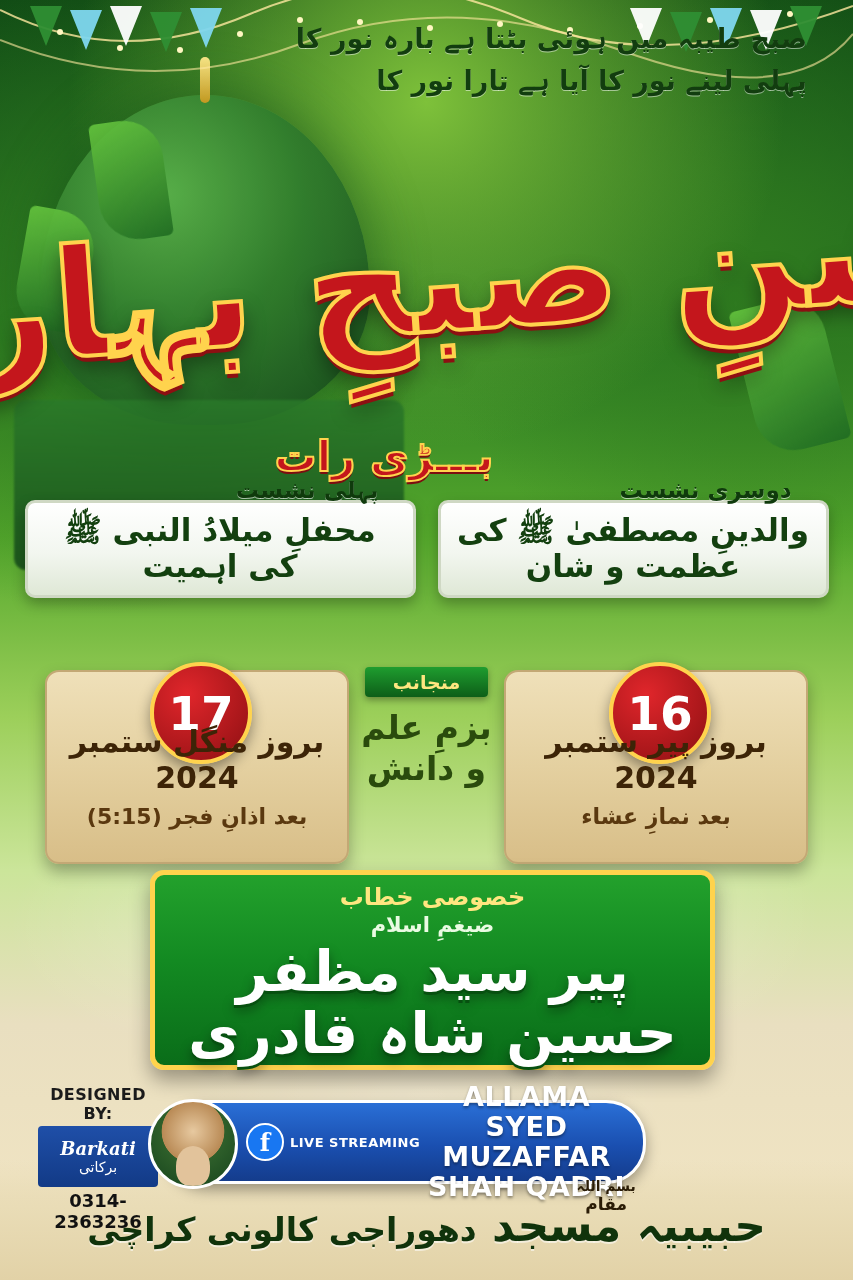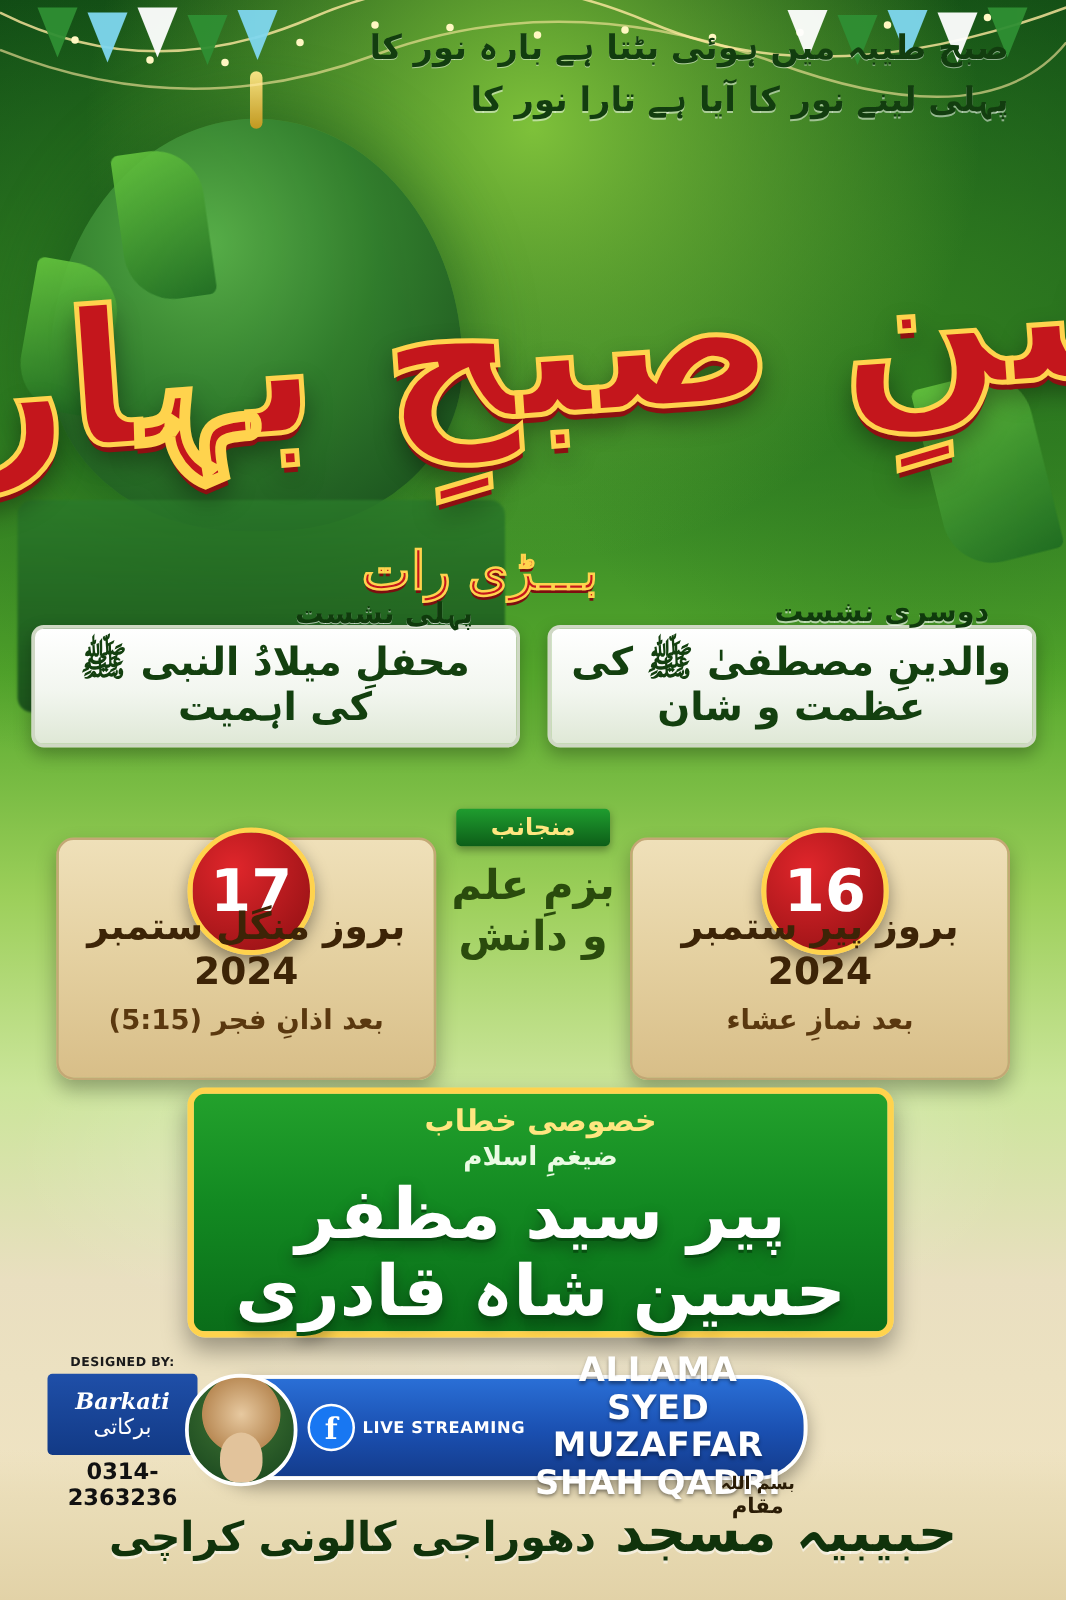--- a/index.html
+++ b/index.html
@@ -81,21 +81,21 @@
     text-shadow:
       0 0 2px #ffd34d,
       0 6px 0 #8d0f12,
       0 10px 22px rgba(0,0,0,.45);
     transform:rotate(-4deg);
     white-space:nowrap;
   }
   .subtitle{
     position:absolute;left:0;top:432px;width:768px;text-align:center;
     direction:rtl;
-    font-size:42px;font-weight:normal;
+    font-size:42px;font-weight:bold;
     color:#c4161c;
     -webkit-text-stroke:2px #ffd34d;
     text-shadow:0 3px 0 #7d0d10;
   }
   
   .sessions{
     position:absolute;left:0;top:500px;width:853px;
     display:flex;flex-direction:row-reverse;justify-content:center;gap:22px;
     direction:rtl;
   }
@@ -149,20 +149,21 @@
     display:flex;align-items:center;justify-content:center;
   }
   .mid-tag{
     position:absolute;left:50%;top:22px;margin-left:-78px;width:156px;
     text-align:center;direction:rtl;
   }
   .mid-tag .flagbox{
     display:inline-block;background:linear-gradient(180deg,#1f9d2f,#0d5e18);
     color:#ffe680;font-size:19px;font-weight:bold;padding:4px 28px;border-radius:4px;
     box-shadow:0 3px 7px rgba(0,0,0,.35);
+    margin-top:20px;
   }
   .mid-tag .mid-txt{
     margin-top:10px;font-size:33px;font-weight:bold;color:#2a4b0d;
     line-height:1.25;
   }
   
   .speaker-panel{
     position:absolute;left:150px;top:870px;width:555px;height:190px;
     background:linear-gradient(180deg,#23a12c 0%,#138a22 45%,#0a6d19 100%);
     border:5px solid #ffd34d;
@@ -179,27 +180,27 @@
   .speaker-name{
     margin-top:4px;font-size:56px;font-weight:bold;color:#ffffff;
     text-shadow:0 3px 0 #075010, 0 6px 12px rgba(0,0,0,.4);
     line-height:1.1;
   }
   
   .designer{
     position:absolute;left:38px;top:1085px;width:120px;text-align:center;
     color:#1b1b1b;
   }
-  .designer .dtitle{font-size:10px;font-weight:bold;letter-spacing:.4px;}
+  .designer .dtitle{font-size:16px;font-weight:bold;letter-spacing:.4px;}
   .designer .dbox{
     margin-top:3px;background:linear-gradient(180deg,#1f4fa8,#123a86);
     border-radius:4px;padding:12px 2px;color:#fff;
   }
   .designer .dname{font-size:18px;font-weight:bold;font-family:"DejaVu Serif",serif;font-style:italic;}
-  .designer .darab{font-size:17px;}
+  .designer .darab{font-size:14px;}
   .designer .dphone{margin-top:3px;font-size:18px;font-weight:bold;color:#111;}
   
   .livebar{
     position:absolute;left:165px;top:1100px;width:475px;height:78px;
     background:linear-gradient(180deg,#2a6fd6 0%,#1a4fb0 55%,#143c8c 100%);
     border:3px solid #ffffff;
     border-radius:40px;
     box-shadow:0 6px 14px rgba(0,0,0,.35);
     display:flex;align-items:center;
   }

